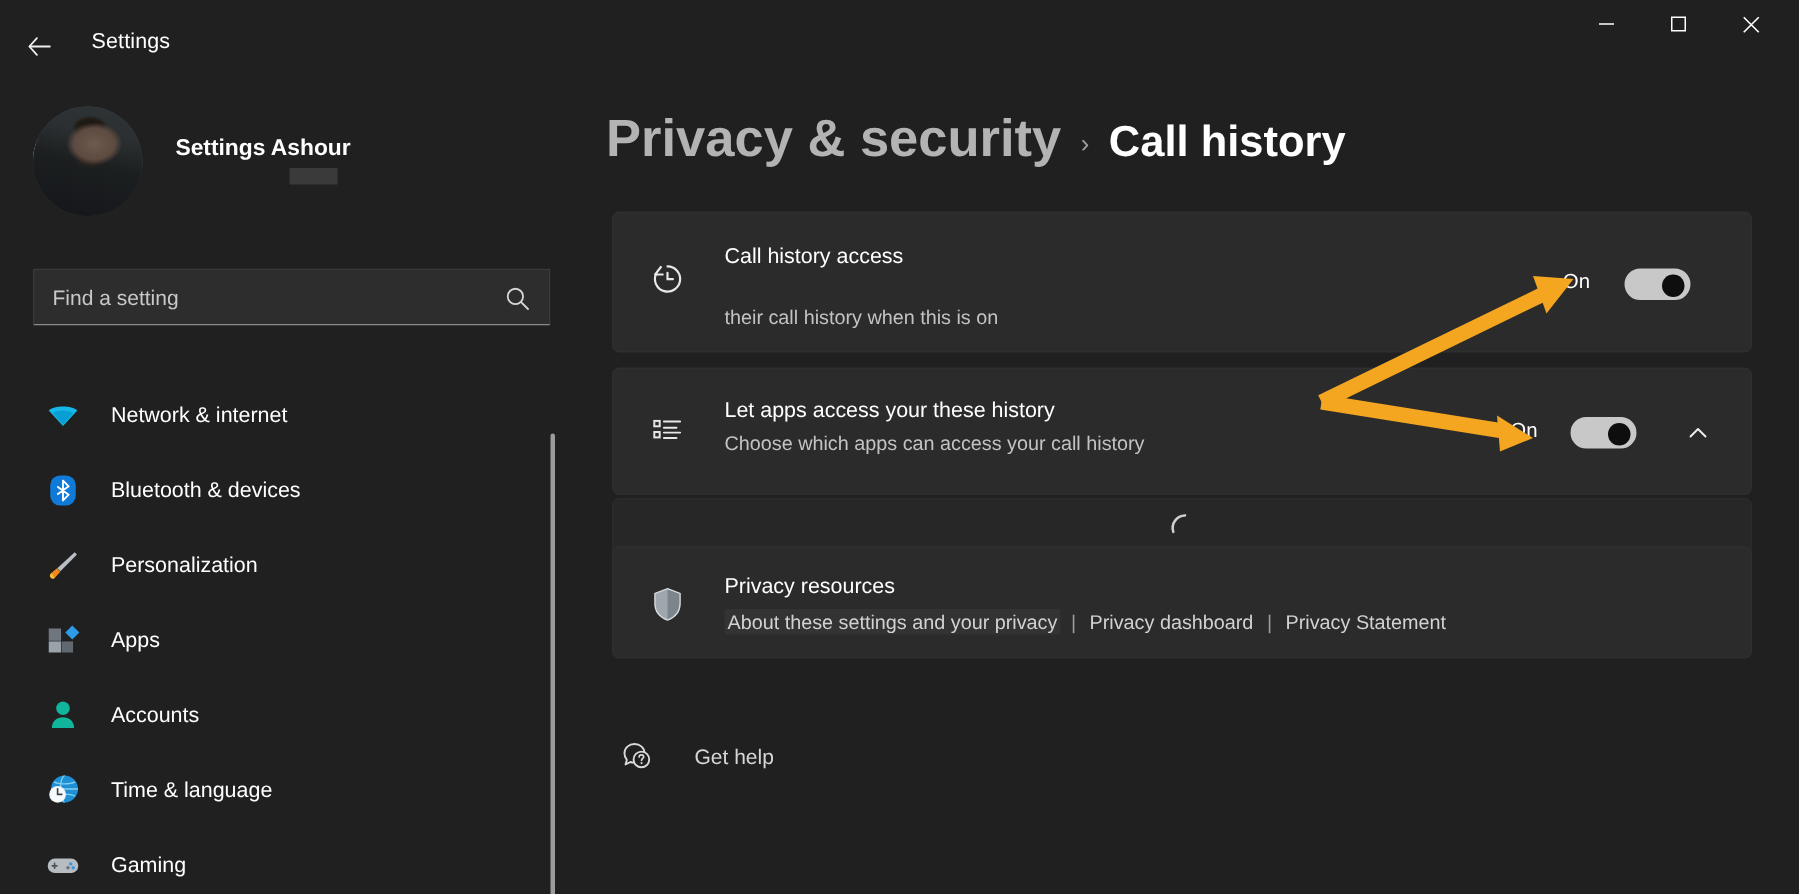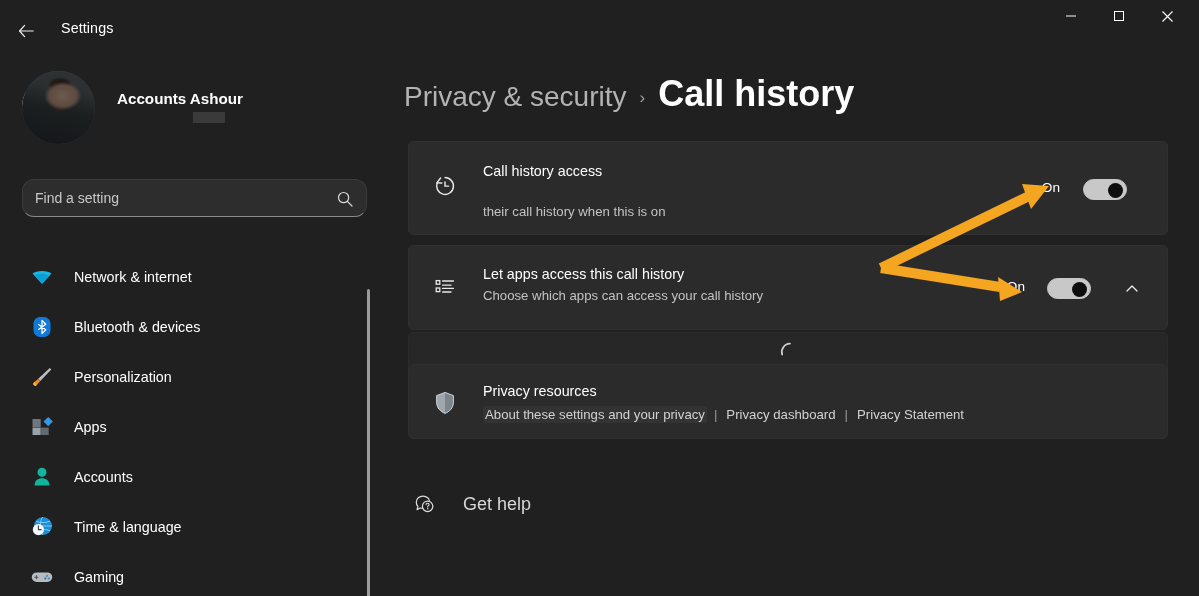--- a/index.html
+++ b/index.html
@@ -97,21 +97,21 @@
     background: #3a3a3a;
   }
 
   #search-box {
     position: absolute;
     left: 22px; top: 117px;
     width: 345px; height: 38px;
     background: #2d2d2d;
     border: 1px solid #3b3b3b;
     border-bottom: 1px solid #8a8a8a;
-    border-radius: 12px;
+    border-radius: 1px;
   }
   #search-input-text {
     position: absolute;
     left: 12px; top: 10px;
     font-size: 14px;
     color: #c8c8c8;
   }
   #search-icon {
     position: absolute;
     right: 12px; top: 10px;
@@ -167,34 +167,34 @@
     overflow: hidden;
   }
   #breadcrumb {
     position: absolute;
     left: 34px; top: 11px;
     display: flex;
     align-items: baseline;
     gap: 0;
   }
   #breadcrumb-parent {
-    font-size: 28px;
-    font-weight: normal;
+    font-size: 35px;
+    font-weight: bold;
     color: #b3b3b3;
     cursor: default;
   }
   #breadcrumb-sep {
     font-size: 17px;
     color: #a0a0a0;
     margin: 0 13px;
     position: relative;
     top: -3px;
   }
   #breadcrumb-current {
-    font-size: 36px;
+    font-size: 29px;
     font-weight: bold;
     color: #ffffff;
   }
 
   .card {
     position: absolute;
     left: 38px;
     width: 760px;
     background: #2b2b2b;
     border: 1px solid #2f2f2f;
@@ -280,21 +280,21 @@
     align-items: center;
     cursor: default;
   }
   #get-help-icon {
     width: 22px; height: 22px;
     margin-left: 5px;
     display: flex; align-items: center; justify-content: center;
   }
   #get-help-label {
     margin-left: 28px;
-    font-size: 18px;
+    font-size: 14px;
     color: #d6d6d6;
   }
 
   
   #annotations {
     position: absolute;
     top: 0; left: 0;
     width: 1199px; height: 596px;
     pointer-events: none;
   }
@@ -327,21 +327,21 @@
     </svg>
   </div>
 </div>
 
 <div id="sidebar">
 
   <div id="account-block">
     <div id="avatar">
         <div class="photo"></div>
       </div>
-    <div id="account-name">Accounts Ashour</div>
+    <div id="account-name">Settings Ashour</div>
     <div id="account-email-redaction"></div>
   </div>
 
   <div id="search-box">
     <div id="search-input-text">Find a setting</div>
     <div id="search-icon">
       <svg width="18" height="18" viewBox="0 0 18 18">
         <circle cx="7.6" cy="7.6" r="5.1" fill="none" stroke="#d8d8d8" stroke-width="1.2"></circle>
         <path d="M11.4 11.4 L16 16" stroke="#d8d8d8" stroke-width="1.2" fill="none" stroke-linecap="round"></path>
       </svg>
@@ -461,21 +461,21 @@
   </div>
 
   <div class="card" id="card-letapps">
     <span class="card-icon" style="top:29px">
       <svg width="26" height="26" viewBox="0 0 26 26">
         <rect x="4.2" y="5.6" width="3.6" height="3.6" fill="none" stroke="#e8e8e8" stroke-width="1.3"></rect>
         <rect x="4.2" y="13.0" width="3.6" height="3.6" fill="none" stroke="#e8e8e8" stroke-width="1.3"></rect>
         <path d="M10.6 6.0 H21.4 M10.6 10.2 H19.0 M10.6 13.4 H21.4 M10.6 17.0 H19.0" stroke="#e8e8e8" stroke-width="1.3" fill="none" stroke-linecap="round"></path>
       </svg>
     </span>
-    <div class="card-title" style="top:20px">Let apps access this call history</div>
+    <div class="card-title" style="top:20px">Let apps access your these history</div>
     <div class="card-sub" style="top:40px">Choose which apps can access your call history</div>
     <div class="toggle-label" style="right:142px; top:33px">On</div>
     <div class="toggle" style="right:76px; top:32px">
       <div class="knob"></div>
     </div>
     <div class="chevron-btn" style="right:22px; top:30px">
       <svg width="16" height="16" viewBox="0 0 16 16">
         <path d="M3 10 L8 5 L13 10" fill="none" stroke="#f0f0f0" stroke-width="1.25" stroke-linecap="round" stroke-linejoin="round"></path>
       </svg>
     </div>

